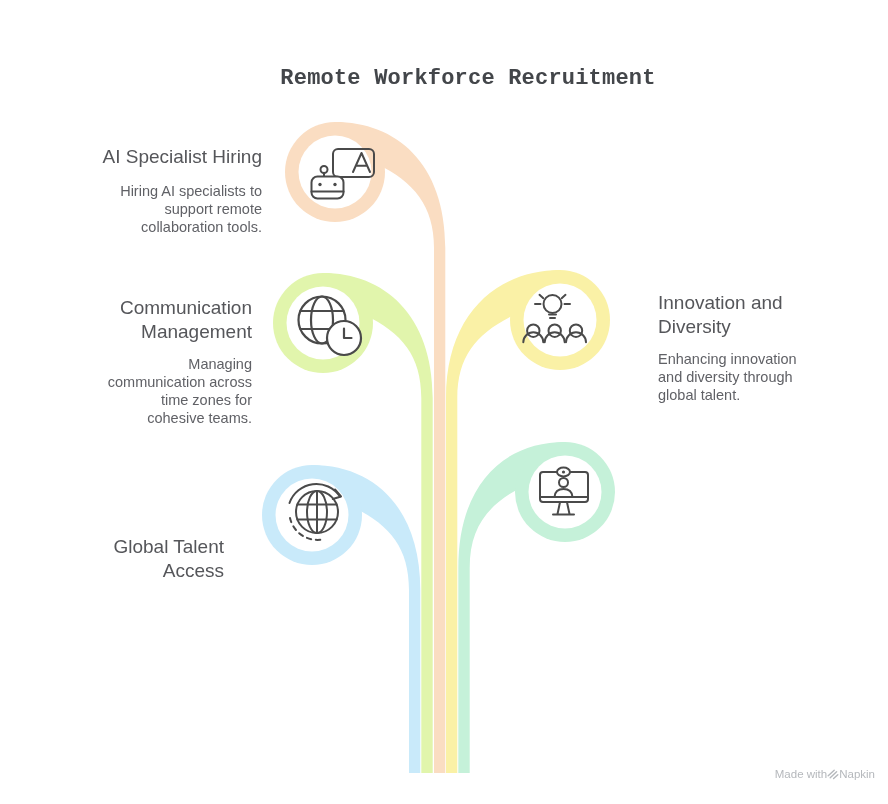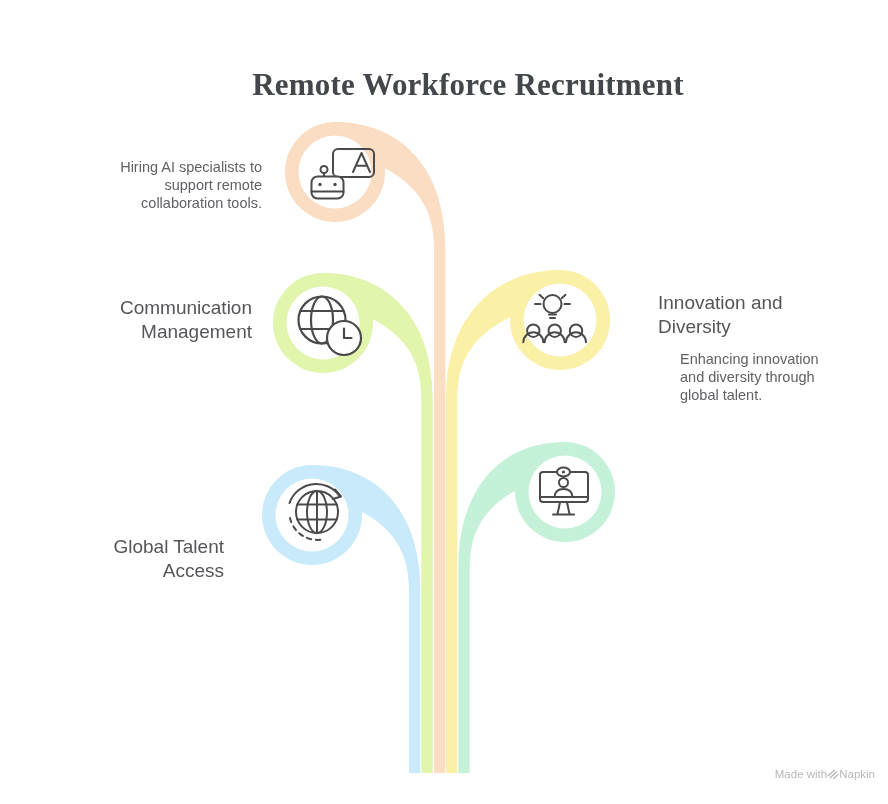--- a/index.html
+++ b/index.html
@@ -1,34 +1,34 @@
 <!DOCTYPE html>
 <html><head>
 <meta charset="utf-8">
 <style>
   html,body{margin:0;padding:0;background:#ffffff;}
   body{width:888px;height:804px;position:relative;overflow:hidden;
        font-family:"Liberation Sans",sans-serif;-webkit-font-smoothing:antialiased;}
   .page-title{position:absolute;top:49px;left:48px;right:0;text-align:center;
-       font-family:Liberation Serif, serif;font-weight:700;font-size:31px;line-height:29px;
+       font-family:Liberation Mono, monospace;font-weight:700;font-size:22px;line-height:29px;
        color:#43464a;letter-spacing:.2px;}
   svg.plant{position:absolute;left:0;top:0;}
   .node-text{position:absolute;}
   .node-text .node-title{font-size:19px;line-height:24px;color:#55565a;font-weight:400;}
   .node-text .node-desc{font-size:14.5px;line-height:18px;color:#606166;margin-top:11px;}
   .ta-right{text-align:right;}
   .ta-left{text-align:left;}
   .n1{right:626px;top:145px;width:220px;}
   .n1 .node-desc{width:168px;margin-left:auto;margin-top:13px;}
   .n2{right:636px;top:296px;width:220px;}
   .n2 .node-title{width:155px;margin-left:auto;}
   .n2 .node-desc{width:150px;margin-left:auto;}
   .n3{left:658px;top:291px;width:215px;}
   .n3 .node-title{width:150px;}
-  .n3 .node-desc{width:150px;margin-left:22px;}
+  .n3 .node-desc{width:150px;}
   .n4{right:664px;top:487px;width:220px;margin-top:48px;}
   .n4 .node-title{width:135px;margin-left:auto;}
   .n4 .node-desc{width:180px;margin-left:auto;}
   .n5{left:638px;top:463px;width:215px;}
   .n5 .node-title{width:115px;}
   .n5 .node-desc{width:175px;}
   .credit{position:absolute;right:13px;top:768px;display:flex;align-items:center;
        font-size:11.5px;color:#b5b8bc;text-decoration:none;cursor:pointer;padding-left:44px;}
 </style>
 </head>
@@ -120,25 +120,27 @@
       <path d="M16.5 31 C17 24.5 22 23 25.5 23 C29 23 34 24.5 34.5 31"></path>
       <line x1="2" y1="31" x2="50" y2="31"></line>
       <ellipse cx="25.5" cy="6" rx="6.5" ry="4.5" fill="#ffffff"></ellipse>
       <circle cx="25.5" cy="6" r="1.6" fill="#4a4a4a" stroke="none"></circle>
       <path d="M22 36.3 L19.5 48 M29 36.3 L31.5 48 M15 48.5 L36 48.5"></path>
     </g>
   </g>
 </svg>
 
 <div class="node-text ta-right n1">
+  <div class="node-title">AI Specialist Hiring</div>
   <div class="node-desc">Hiring AI specialists to support remote collaboration tools.</div>
 </div>
 
 <div class="node-text ta-right n2">
   <div class="node-title">Communication Management</div>
+  <div class="node-desc">Managing communication across time zones for cohesive teams.</div>
 </div>
 
 <div class="node-text ta-left n3">
   <div class="node-title">Innovation and Diversity</div>
   <div class="node-desc">Enhancing innovation and diversity through global talent.</div>
 </div>
 
 <div class="node-text ta-right n4">
   <div class="node-title">Global Talent Access</div>
 </div>

